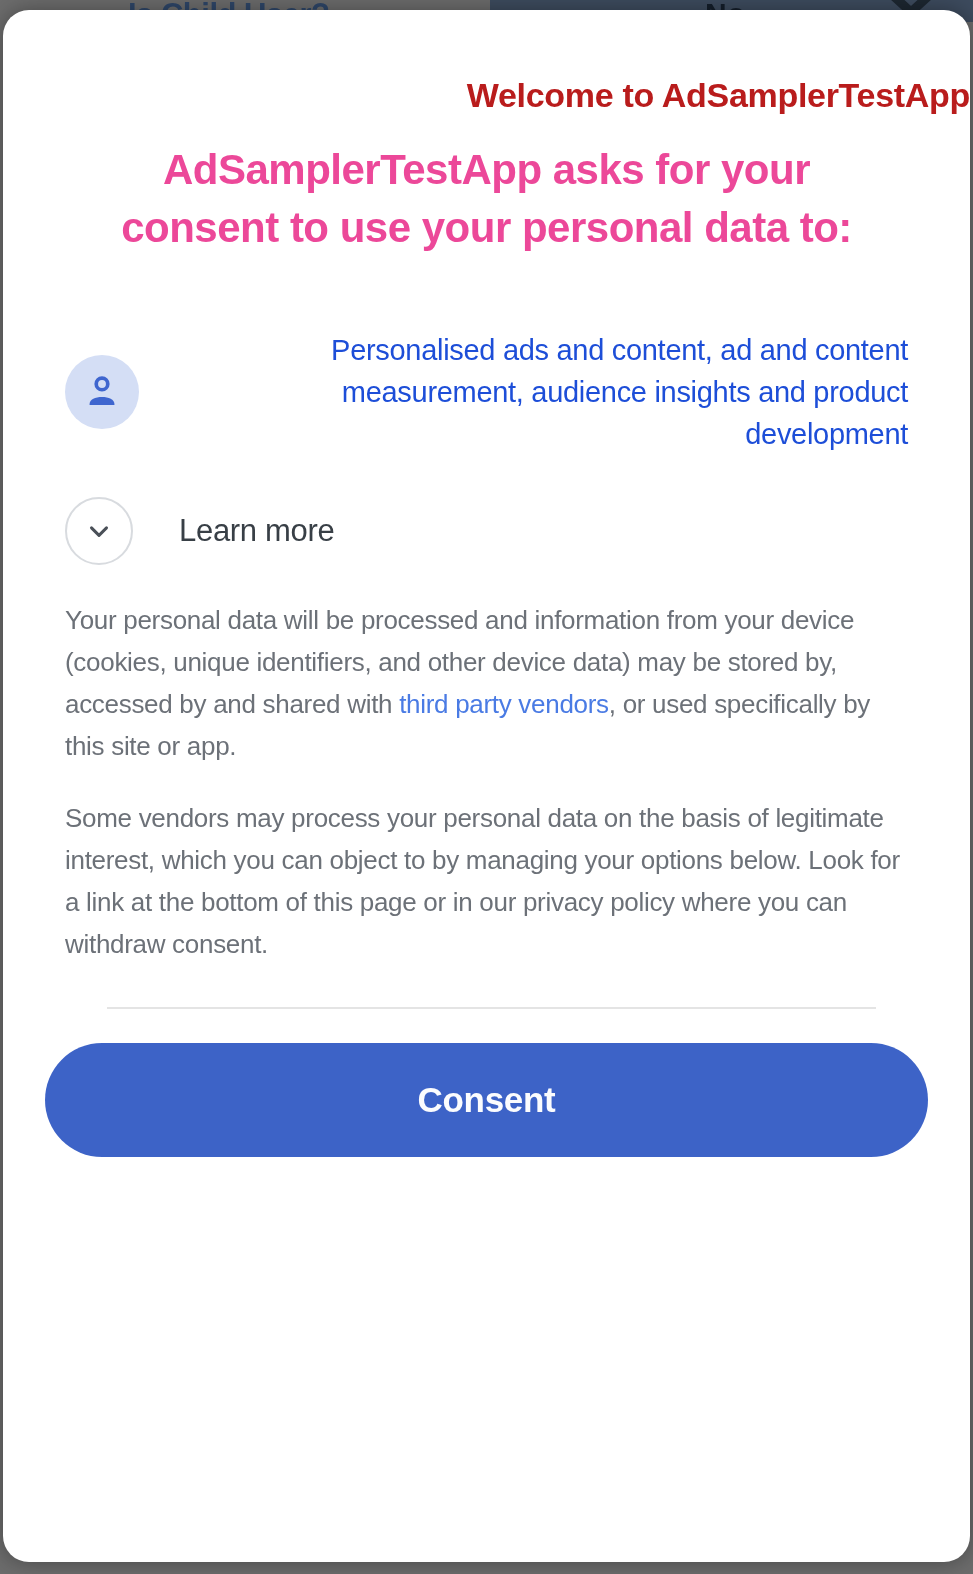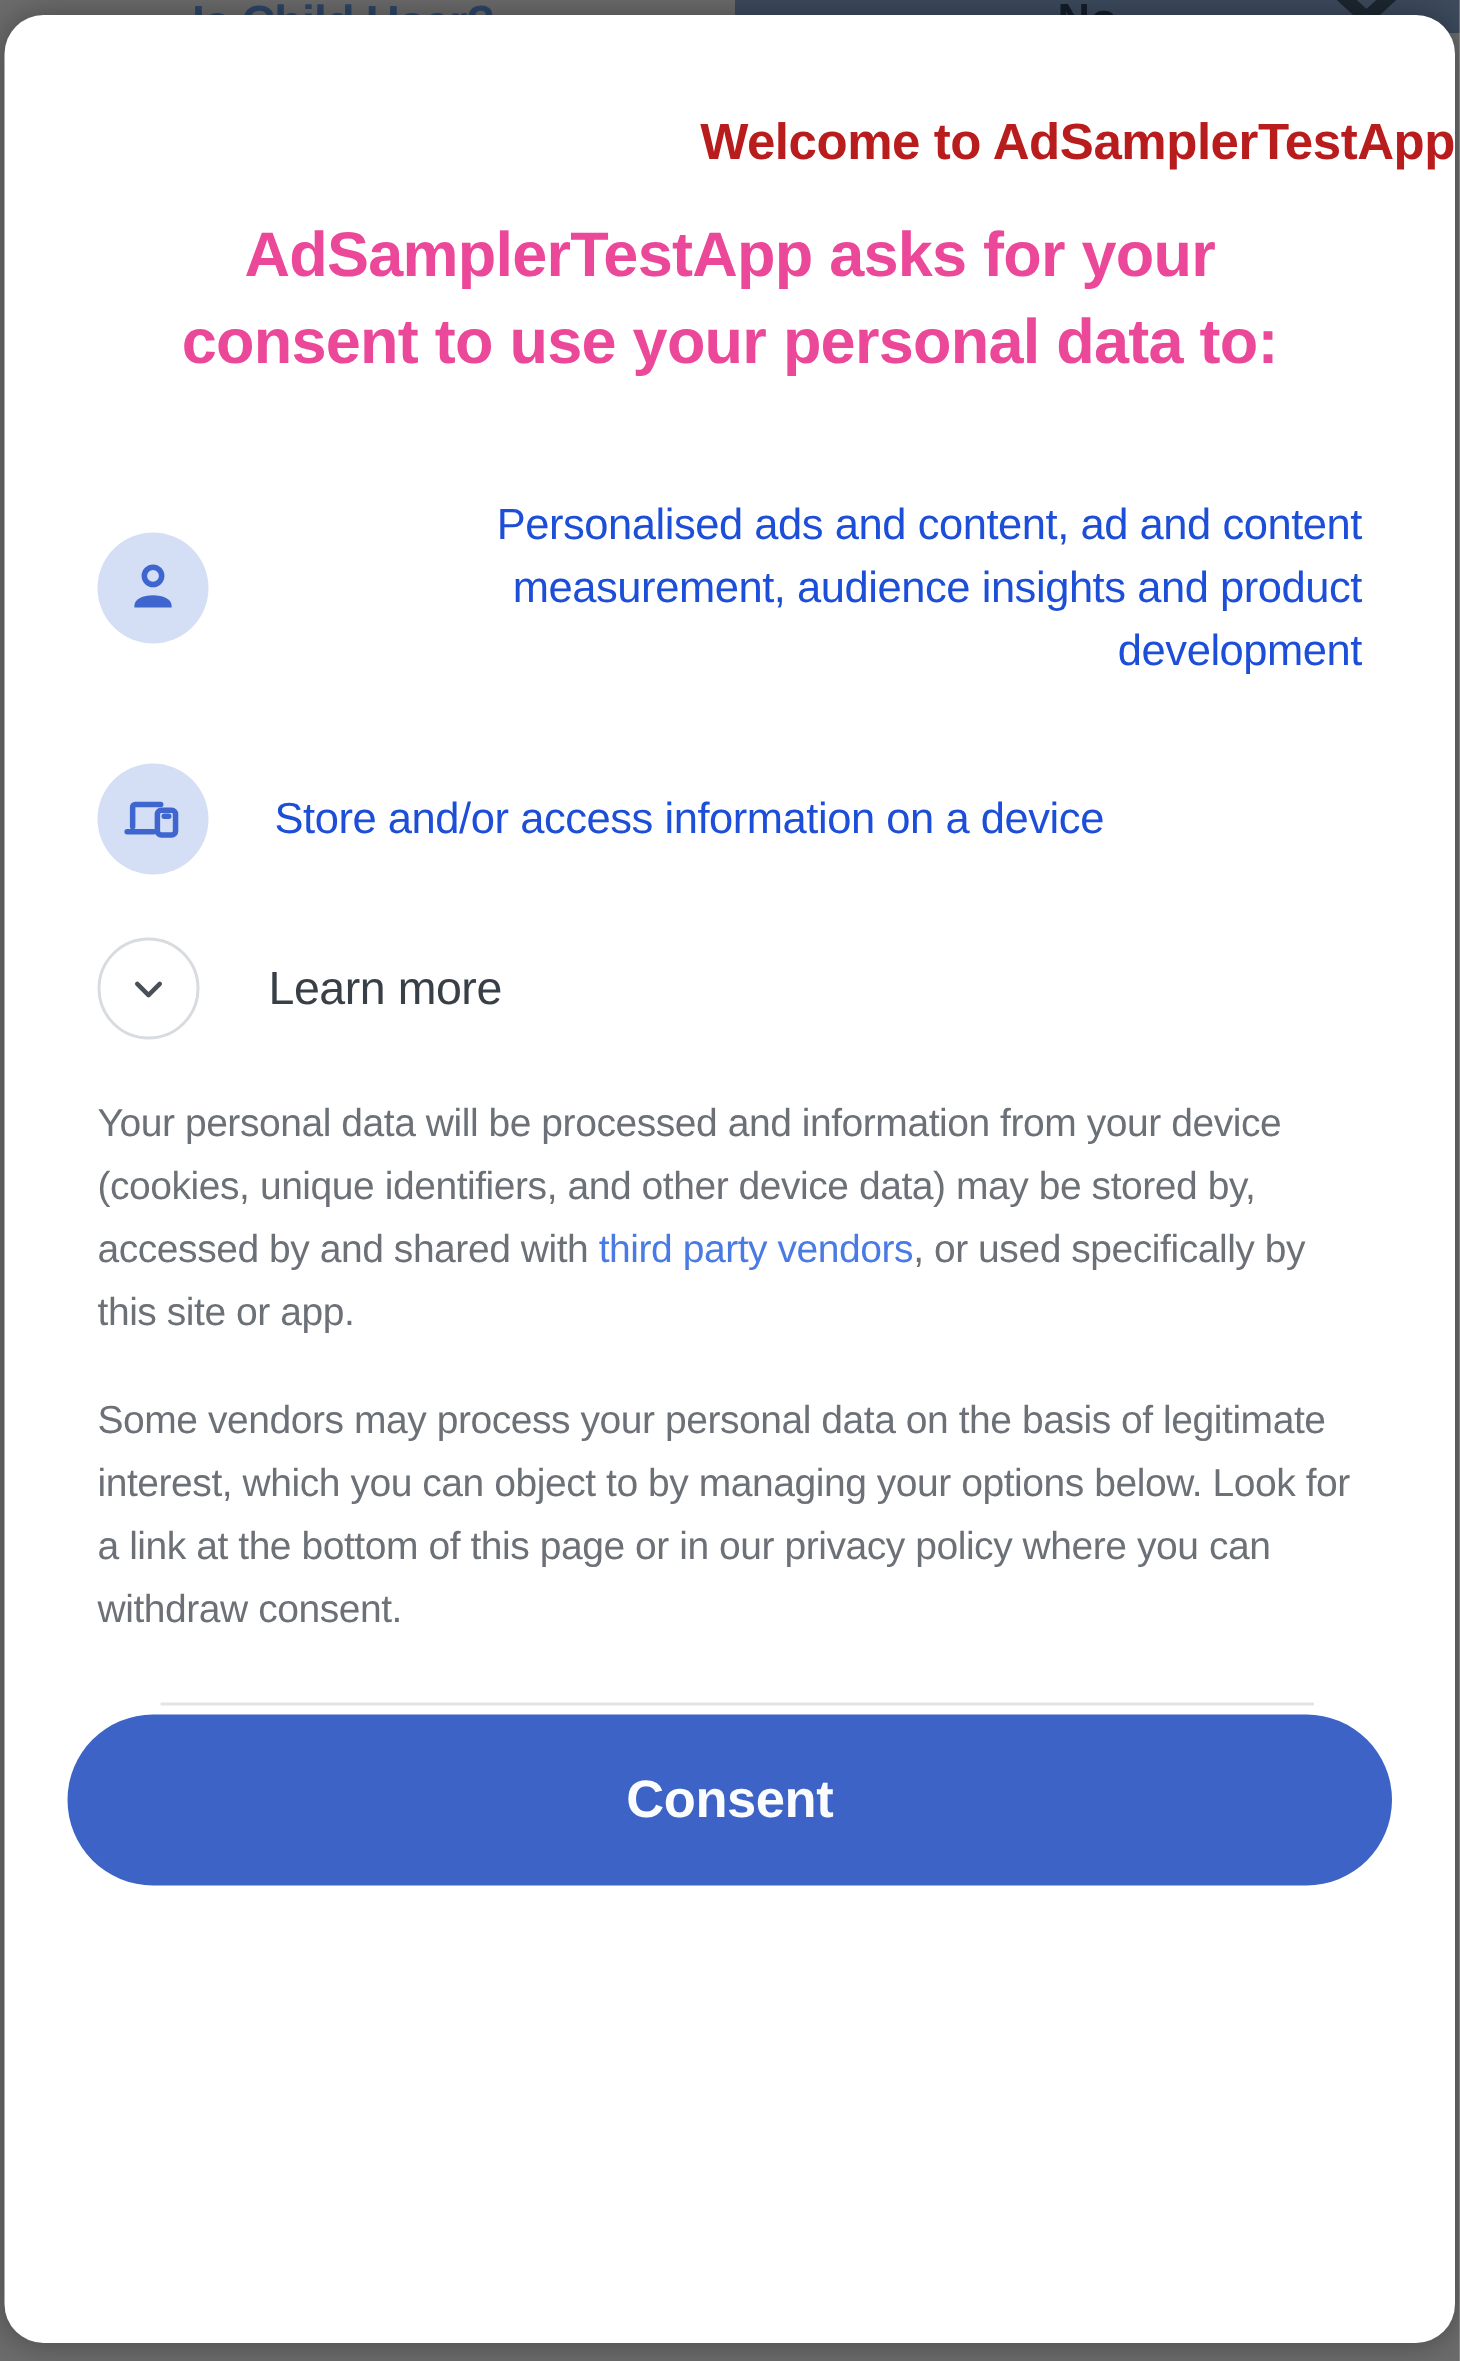--- a/index.html
+++ b/index.html
@@ -100,21 +100,21 @@
     margin: 0 auto;
     height: 114px;
     border: none; border-radius: 60px;
     background: #3d63c7;
     color: #fbfcfe;
     font-family: "Liberation Sans", sans-serif;
     font-size: 35px; font-weight: bold;
     letter-spacing: -0.3px;
     cursor: pointer;
   }
-  .pill-button.consent { margin-top: 6px; }
+  .pill-button.consent { margin-top: 34px; }
   .pill-button.manage  { margin-top: 44px; }
 </style>
 </head>
 <body>
 
 <div class="backdrop">
   <div class="backdrop-right"></div>
   <div class="backdrop-left-text">Is Child User?</div>
   <div class="backdrop-right-text">No</div>
   <svg class="backdrop-wheel" viewBox="0 0 78 30">
@@ -136,31 +136,20 @@
   <div class="purpose-row">
     <div class="icon-circle">
       <svg width="42" height="42" viewBox="0 0 24 24">
         <circle cx="12" cy="7.4" r="3.3" fill="none" stroke="#3f66cf" stroke-width="2.1"></circle>
         <path d="M4.9 19.4v-.5c0-2.7 3.3-4.1 7.1-4.1s7.1 1.4 7.1 4.1v.5z" fill="#3f66cf"></path>
       </svg>
     </div>
     <div class="purpose-text">Personalised ads and content, ad and content measurement, audience insights and product development</div>
   </div>
 
-  <div class="purpose-row second">
-    <div class="icon-circle">
-      <svg width="44" height="44" viewBox="0 0 24 24" fill="none" stroke="#3f66cf" stroke-width="2" stroke-linecap="round" stroke-linejoin="round">
-        <path d="M4.6 14.8V7.6c0-.5.4-.9.9-.9h9.3"></path>
-        <path d="M2.6 16.6h9.6"></path>
-        <rect x="13.6" y="8.8" width="6.6" height="9" rx="1.4"></rect>
-        <path d="M16.1 11h1.6"></path>
-      </svg>
-    </div>
-    <div class="purpose-text">Store and/or access information on a device</div>
-  </div>
 
   <div class="learn-more-row">
     <div class="chevron-circle">
       <svg width="30" height="30" viewBox="0 0 24 24" fill="none" stroke="#4a5058" stroke-width="2.4" stroke-linecap="round" stroke-linejoin="round">
         <path d="M6 9.5 L12 15.5 L18 9.5"></path>
       </svg>
     </div>
     <div class="learn-more-label">Learn more</div>
   </div>
 

